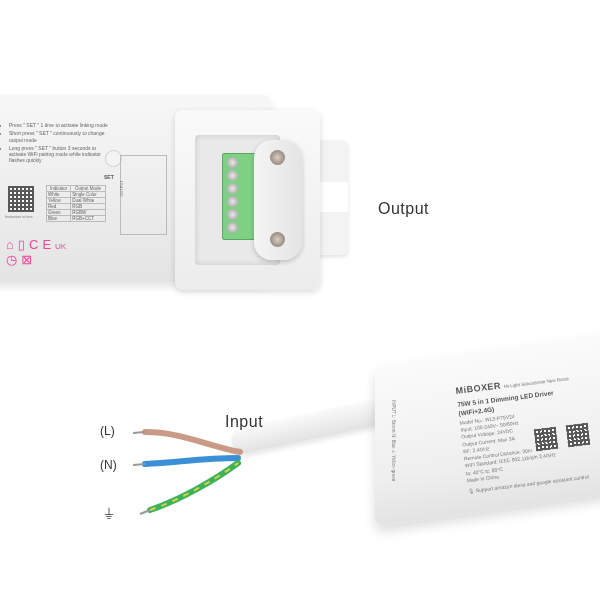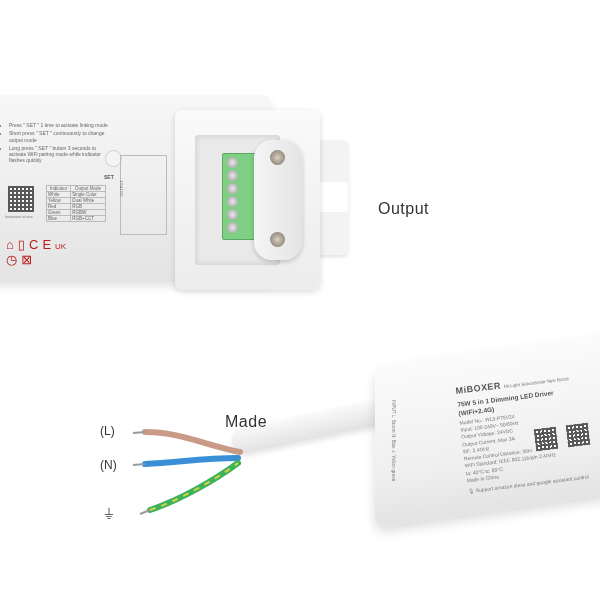--- a/index.html
+++ b/index.html
@@ -24,21 +24,21 @@
   .set-btn { position:absolute; left:105px; top:150px; width:15px; height:15px; border-radius:50%; background:#f4f4f4; border:1px solid #cfcfcf; }
   .set-label { position:absolute; left:104px; top:174px; font-size:5px; font-weight:bold; color:#555; }
   .output-table { position:absolute; left:120px; top:155px; width:45px; height:78px; border:1px solid #bbb; font-size:4px; color:#777; }
   .ind-table { position:absolute; left:46px; top:185px; width:60px; border:1px solid #aaa; font-size:4.5px; color:#666; border-collapse:collapse; }
   .ind-table td, .ind-table th { border:1px solid #bbb; padding:0 1px; font-weight:normal; }
   .qr { position:absolute; background:
       repeating-linear-gradient(90deg,#333 0 2px,transparent 2px 4px),
       repeating-linear-gradient(0deg,#333 0 2px,#fff 2px 4px); opacity:0.8; }
   .qr1 { left:8px; top:186px; width:26px; height:26px; }
   .qr-caption { position:absolute; left:5px; top:215px; font-size:3.5px; color:#777; }
-  .cert-row { position:absolute; left:6px; top:237px; font-size:13px; color:#b91c1c; letter-spacing:4px; white-space:nowrap; }
+  .cert-row { position:absolute; left:6px; top:237px; font-size:13px; color:#ec4899; letter-spacing:4px; white-space:nowrap; }
 
   .caption { position:absolute; font-size:16px; color:#333; letter-spacing:0.5px; }
 
   
   .dev2 { position:absolute; left:375px; top:350px; width:240px; height:160px; background:linear-gradient(180deg,#fbfbfb,#efefef 70%,#e3e3e3); border-radius:10px; transform:skewY(-8deg); box-shadow:0 6px 12px rgba(0,0,0,0.14); }
   .dev2-text { position:absolute; left:455px; top:385px; font-size:5px; color:#777; line-height:1.45; transform:rotate(-7deg); transform-origin:left top; width:130px; }
   .brand { font-size:9px; font-weight:bold; color:#555; letter-spacing:0.5px; }
   .brand-sub { font-size:4.5px; color:#777; margin-left:3px; }
   .title2 { font-size:6.5px; color:#555; font-weight:bold; margin:2px 0 1px; }
   .qr2 { left:535px; top:428px; width:22px; height:22px; transform:rotate(-7deg); }
@@ -151,13 +151,13 @@
   <path d="M150 510 C180 500 215 480 238 463" stroke="#d6d04a" stroke-width="2" stroke-dasharray="6 6" fill="none"></path>
   <line x1="133" y1="433" x2="145" y2="432" stroke="#999" stroke-width="2"></line>
   <line x1="133" y1="465" x2="145" y2="464" stroke="#999" stroke-width="2"></line>
   <line x1="140" y1="514" x2="150" y2="510" stroke="#999" stroke-width="2"></line>
 </svg>
 
 <div class="wire-label" style="left:100px;top:424px;">(L)</div>
 <div class="wire-label" style="left:100px;top:458px;">(N)</div>
 <div class="wire-label" style="left:104px;top:506px;font-size:14px;">⏚</div>
 
-<div class="caption" style="left:225px;top:413px;">Made</div>
+<div class="caption" style="left:225px;top:413px;">Input</div>
 
 </body></html>

